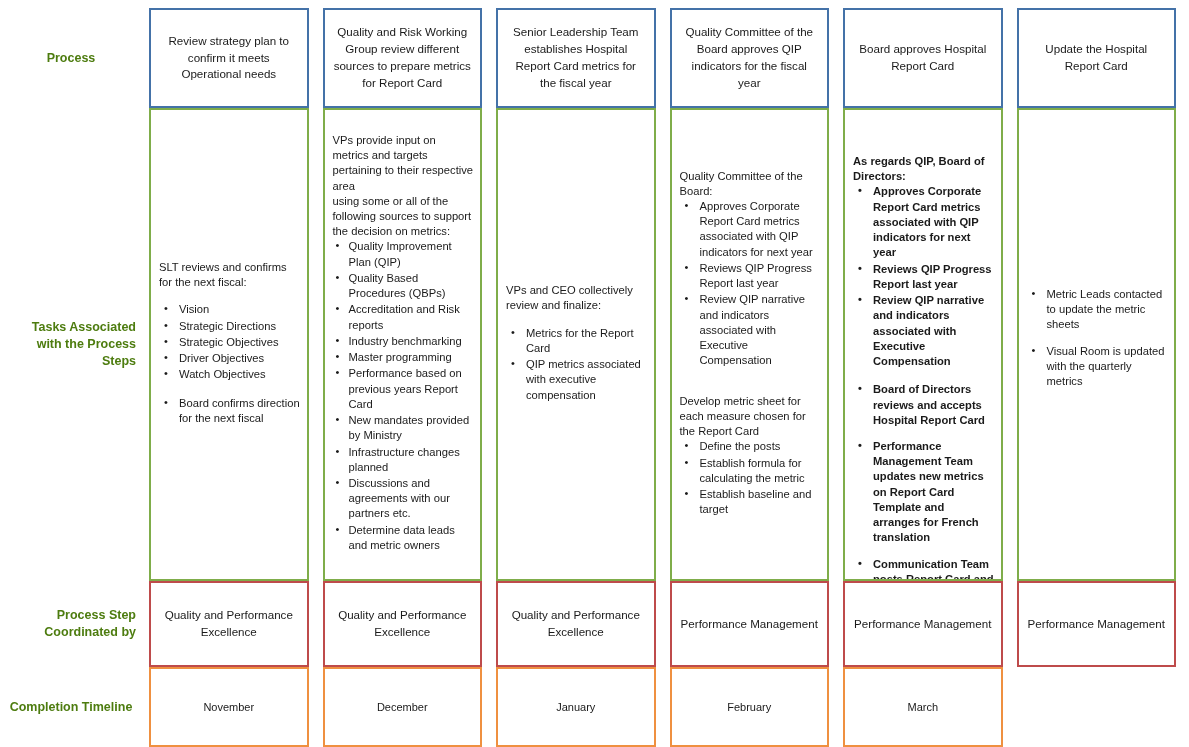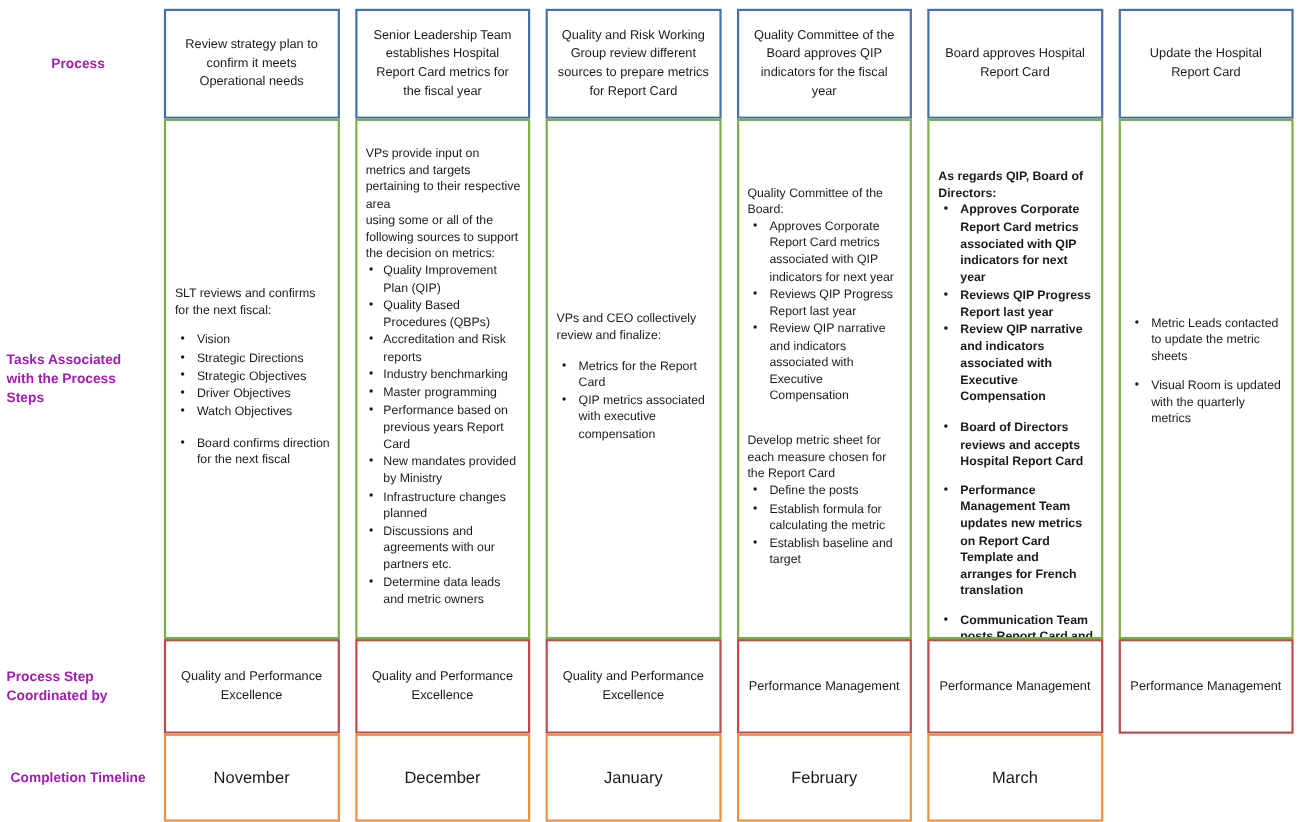--- a/index.html
+++ b/index.html
@@ -36,27 +36,27 @@
     row-gap: 0px;
     padding: 8px 6px 8px 0;
     box-sizing: border-box;
   }
 
   
   .row-label {
     display: flex;
     align-items: center;
     justify-content: center;
-    text-align: left;
+    text-align: right;
     font-weight: bold;
     font-size: 12.5px;
     line-height: 1.35;
     padding: 0 6px;
     box-sizing: border-box;
-    color: #a21caf;
+    color: #4d7c0f;
   }
 
   
   .cell {
     box-sizing: border-box;
     margin: 0 7px;
     background: #ffffff;
     overflow: hidden;
   }
 
@@ -90,21 +90,21 @@
     line-height: 1.45;
     padding: 4px 8px;
   }
 
   .box-timeline {
     border: 2px solid #ef9040;
     display: flex;
     align-items: center;
     justify-content: center;
     text-align: center;
-    font-size: 15px;
+    font-size: 11px;
     padding: 4px 8px;
   }
 
   
   .task-inner {
     width: 100%;
   }
   .task-inner.mid   { margin: auto 0; }
   .task-inner.upper { margin-top: 0; font-weight: bold; }
 
@@ -141,24 +141,24 @@
 
 <div id="matrix">
   <div class="grid">
 
     <div class="row-label">Process</div>
 
     <div class="cell box-process">
       <span>Review strategy plan to confirm  it meets Operational needs</span>
     </div>
     <div class="cell box-process">
+      <span>Quality and Risk  Working Group review different sources to prepare metrics for Report Card</span>
+    </div>
+    <div class="cell box-process">
       <span>Senior Leadership Team establishes Hospital Report Card metrics for the fiscal year</span>
-    </div>
-    <div class="cell box-process">
-      <span>Quality and Risk  Working Group review different sources to prepare metrics for Report Card</span>
     </div>
     <div class="cell box-process">
       <span>Quality Committee of the Board approves QIP indicators for the fiscal year</span>
     </div>
     <div class="cell box-process">
       <span>Board approves Hospital Report Card</span>
     </div>
     <div class="cell box-process">
       <span>Update the Hospital Report Card</span>
     </div>

